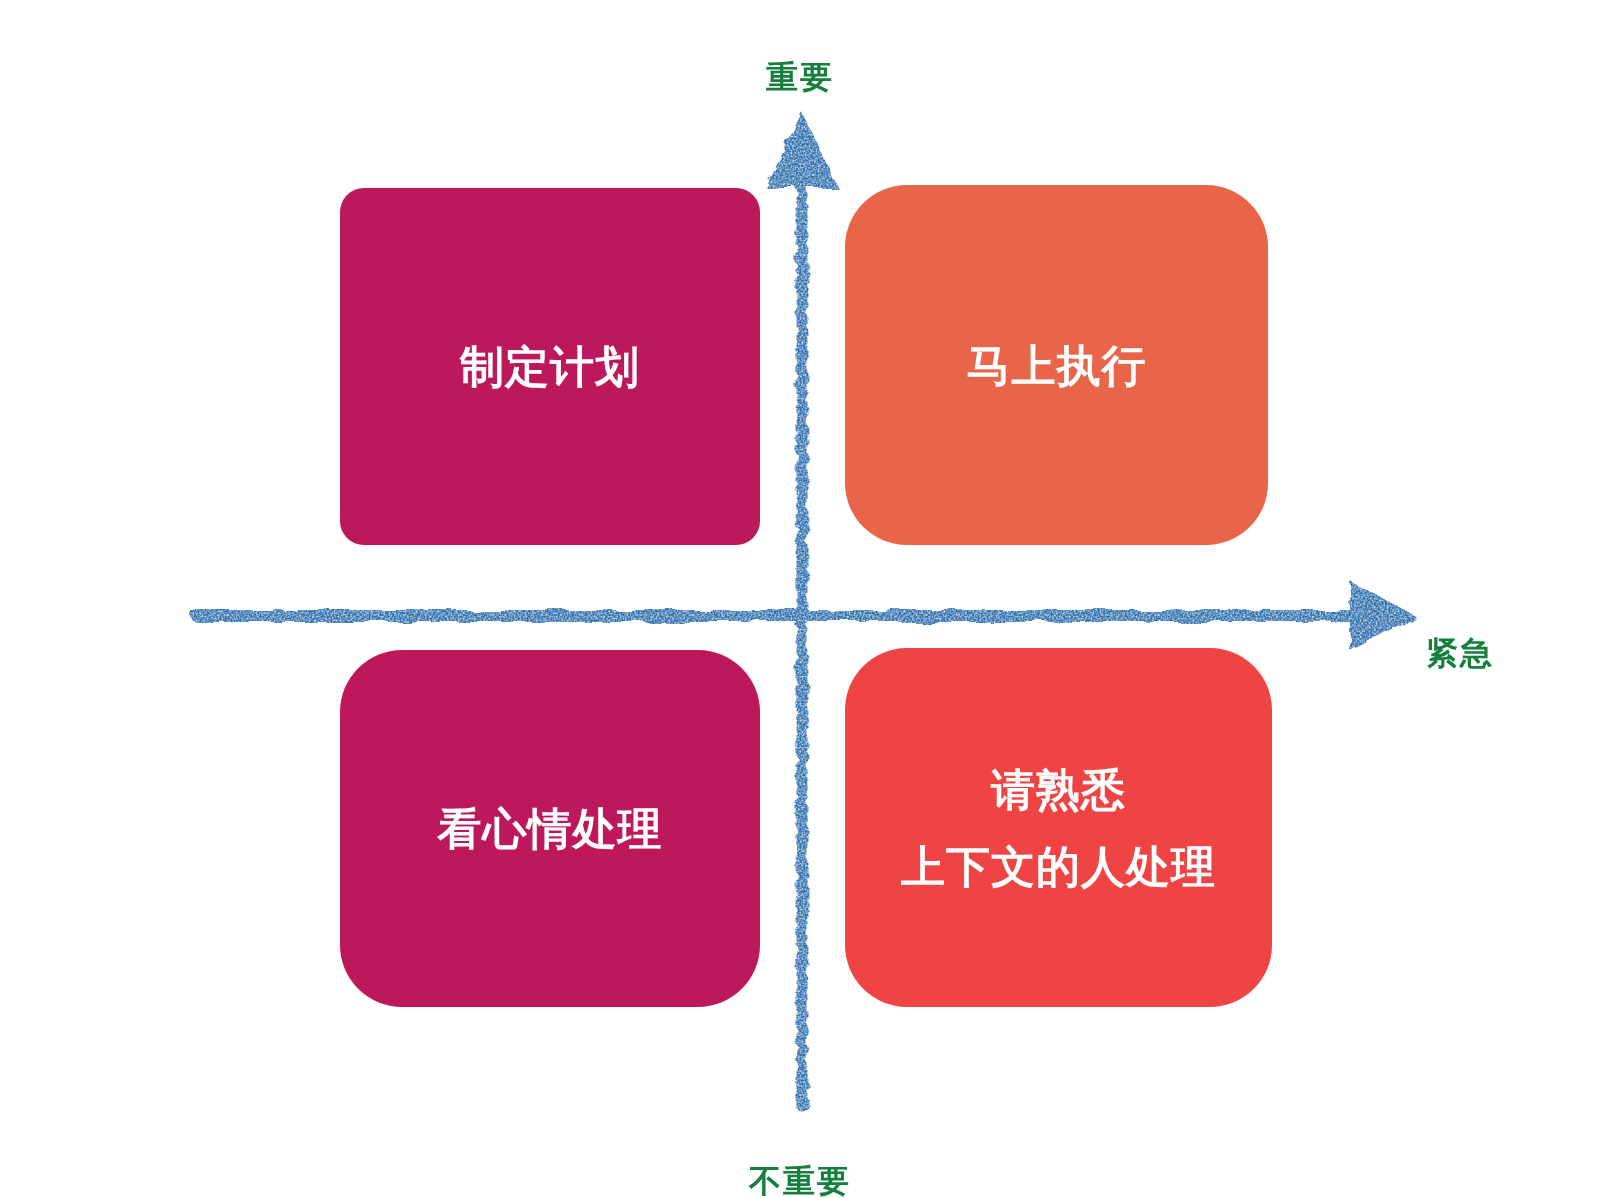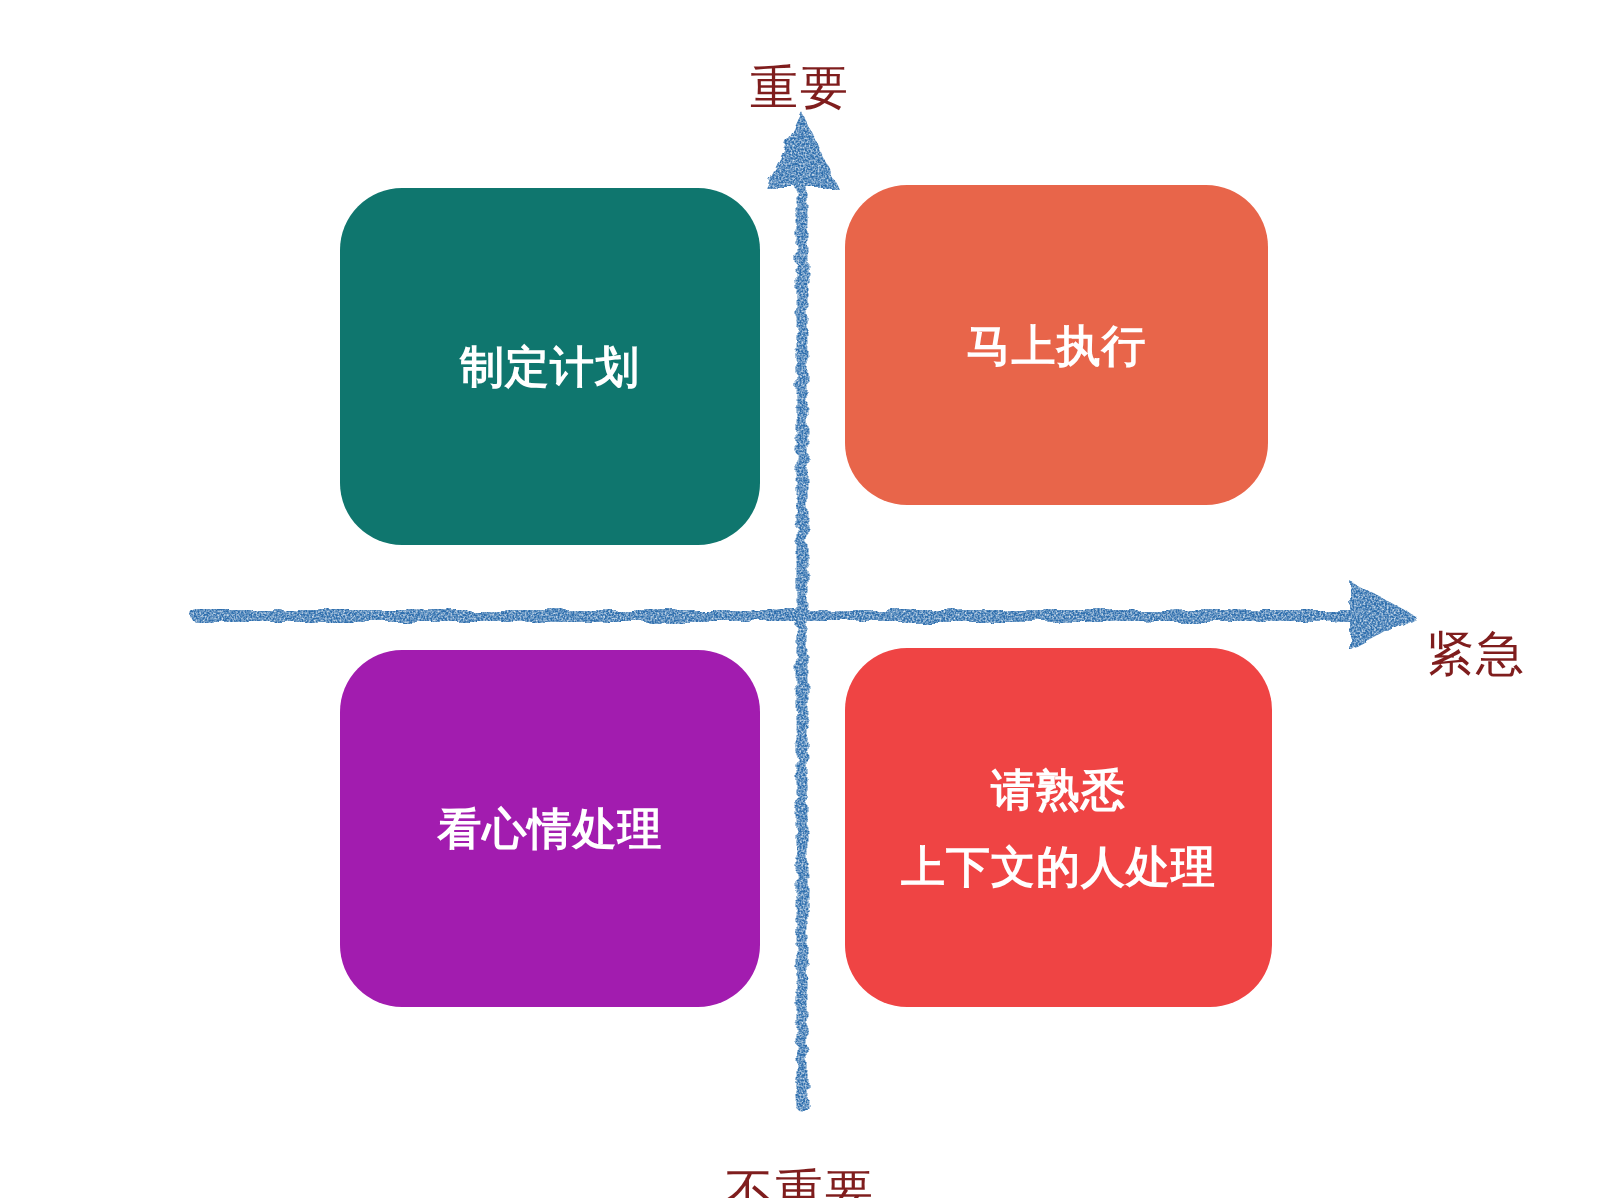--- a/index.html
+++ b/index.html
@@ -33,50 +33,50 @@
   }
   .quadrant-label {
     color: #ffffff;
     font-size: 44px;
     font-weight: 600;
     line-height: 1.75;
     white-space: pre-line;
     letter-spacing: 1px;
   }
   .q-tl { left: 340px; top: 188px; width: 420px; height: 357px; }
-  .q-tr { left: 845px; top: 185px; width: 423px; height: 320px; }
+  .q-tr { left: 845px; top: 185px; width: 423px; height: 360px; }
   .q-bl { left: 340px; top: 650px; width: 420px; height: 357px; }
   .q-br { left: 845px; top: 648px; width: 427px; height: 359px; }
   .axis-label {
     position: absolute;
-    color: #7f1d1d;
-    font-size: 48px;
-    font-weight: 400;
+    color: #15803d;
+    font-size: 32px;
+    font-weight: 700;
     letter-spacing: 2px;
     white-space: nowrap;
   }
   .al-top    { left: 800px; top: 56px;  transform: translateX(-50%); }
   .al-bottom { left: 800px; top: 1160px; transform: translateX(-50%); }
   .al-left   { left: 30px;  top: 616px; transform: translateY(-50%); }
   .al-right  { left: 1426px; top: 654px; transform: translateY(-50%); }
 </style>
 </head>
 <body>
 
 <div class="canvas">
 
-  <div class="quadrant q-tl" style="background-color: #0f766e;">
+  <div class="quadrant q-tl" style="background-color: #be185d; border-radius: 24px;">
     <div class="quadrant-label">制定计划</div>
   </div>
 
   <div class="quadrant q-tr" style="background-color: rgb(232, 101, 74);">
     <div class="quadrant-label">马上执行</div>
   </div>
 
-  <div class="quadrant q-bl" style="background-color: #a21caf;">
+  <div class="quadrant q-bl" style="background-color: #be185d;">
     <div class="quadrant-label">看心情处理</div>
   </div>
 
   <div class="quadrant q-br" style="background-color: #ef4444;">
     <div class="quadrant-label">请熟悉
 上下文的人处理</div>
   </div>
 
   <svg class="axes-svg" viewBox="0 0 1600 1198" xmlns="http://www.w3.org/2000/svg">
     <defs>

